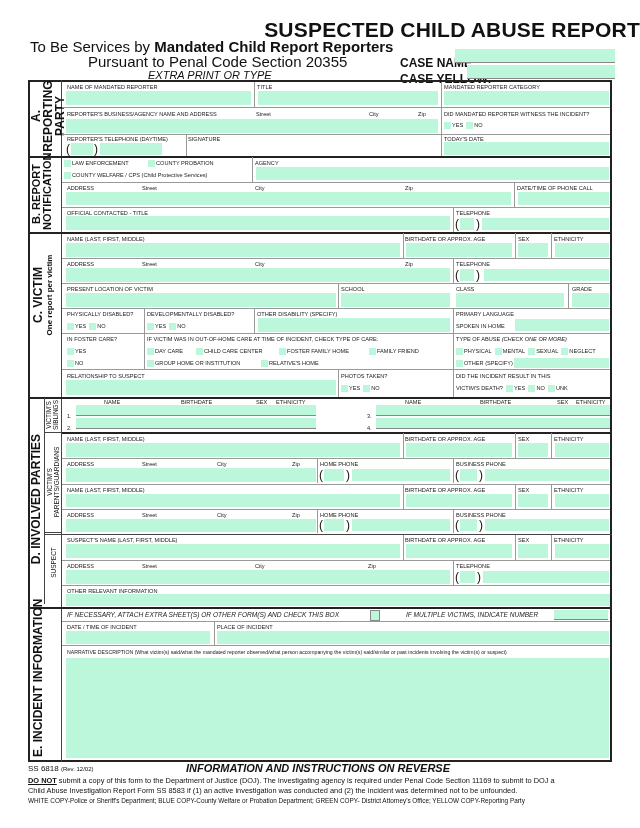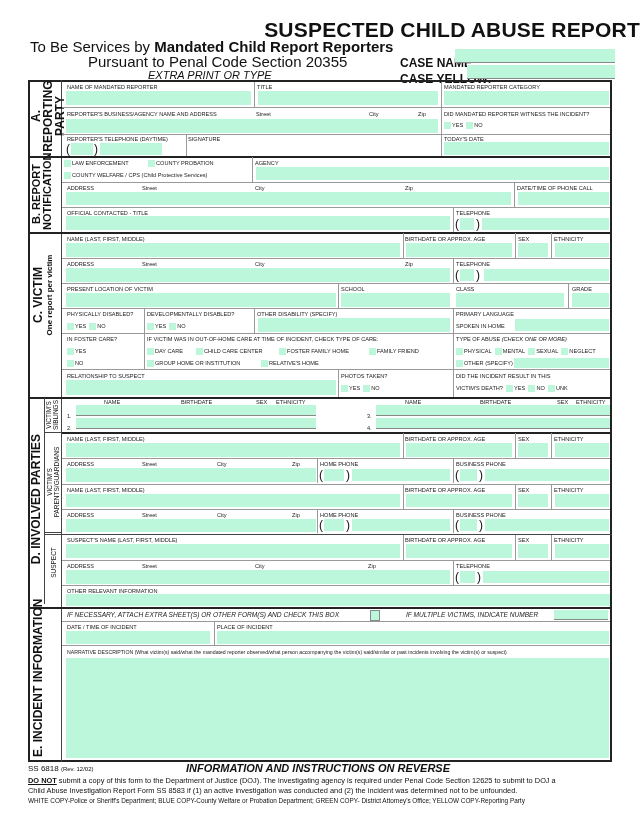--- a/index.html
+++ b/index.html
@@ -310,15 +310,15 @@
 <div class="abs fill" style="left:66px;top:631px;width:144px;height:13px;"></div>
 <div class="vl" style="left:214px;top:621px;height:24px;"></div>
 <div class="lbl" style="left:217px;top:624px;">PLACE OF INCIDENT</div>
 <div class="abs fill" style="left:217px;top:631px;width:392px;height:13px;"></div>
 <div class="hl" style="left:62px;top:645px;width:548px;"></div>
 <div class="lbl" style="left:67px;top:649px;font-size:5.2px;">NARRATIVE DESCRIPTION (What victim(s) said/what the mandated reporter observed/what person accompanying the victim(s) said/similar or past incidents involving the victim(s) or suspect)</div>
 <div class="abs fill" style="left:66px;top:658px;width:543px;height:100px;"></div>
 
 <div class="abs" style="left:28px;top:764px;font-size:8px;"><span>SS 6818</span> <span style="font-size:6px;">(Rev. 12/02)</span></div>
 <div class="abs" style="left:186px;top:762px;font-size:11px;font-weight:bold;font-style:italic;">INFORMATION AND INSTRUCTIONS ON REVERSE</div>
-<div class="abs foot" style="left:28px;top:776px;width:600px;white-space:nowrap;"><b style="text-decoration:underline;">DO NOT</b><span> submit a copy of this form to the Department of Justice (DOJ). The investigating agency is required under Penal Code Section 12625 to submit to DOJ a</span></div>
+<div class="abs foot" style="left:28px;top:776px;width:600px;white-space:nowrap;"><b style="text-decoration:underline;">DO NOT</b><span> submit a copy of this form to the Department of Justice (DOJ). The investigating agency is required under Penal Code Section 11169 to submit to DOJ a</span></div>
 <div class="abs foot" style="left:28px;top:786px;white-space:nowrap;">Child Abuse Investigation Report Form SS 8583 if (1) an active investigation was conducted and (2) the incident was determined not to be unfounded.</div>
 <div class="abs" style="left:28px;top:797px;font-size:6.4px;white-space:nowrap;">WHITE COPY-Police or Sheriff's Department;  BLUE COPY-County Welfare or Probation Department;   GREEN COPY- District Attorney's Office;  YELLOW COPY-Reporting Party</div>
 
 </body></html>

